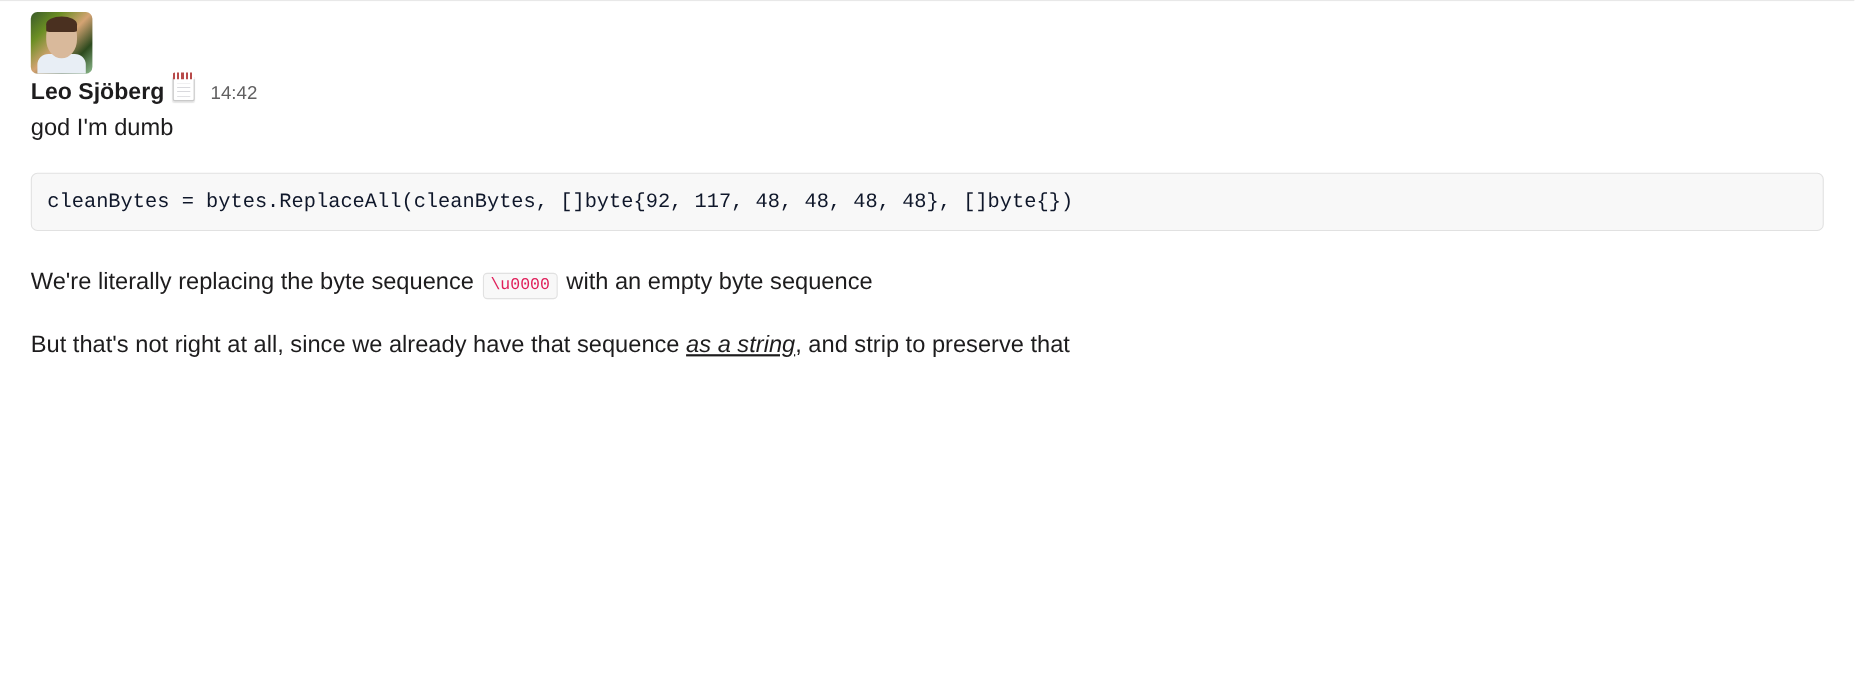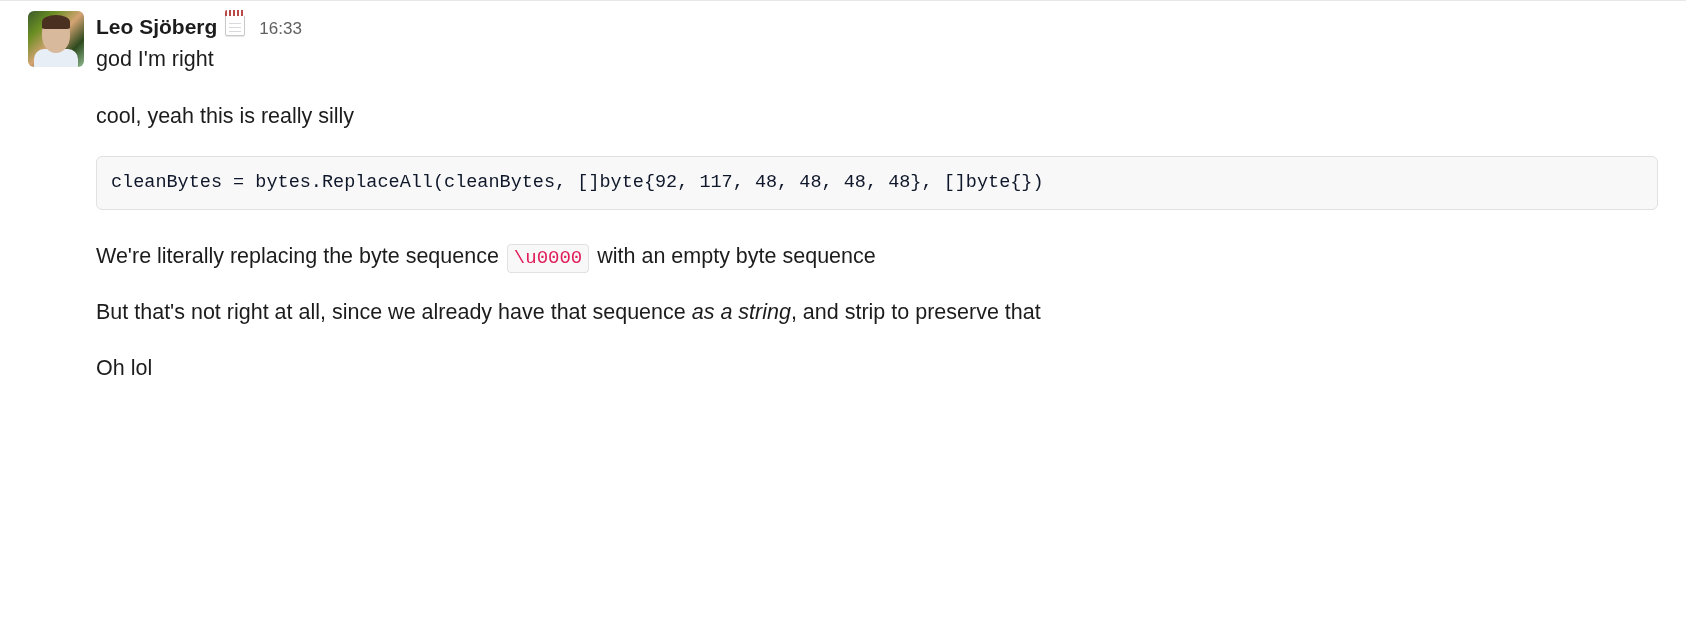--- a/index.html
+++ b/index.html
@@ -8,20 +8,21 @@
     padding: 0;
     font-family: -apple-system, BlinkMacSystemFont, "Segoe UI", Helvetica, Arial, sans-serif;
     background: #ffffff;
     color: #1d1c1d;
     width: 1686px;
   }
   .message {
     display: flex;
     padding: 10px 28px 10px 28px;
     border-top: 1px solid #e8e8e8;
+    flex-direction: column;
   }
   .avatar {
     flex: 0 0 56px;
     margin-right: 12px;
   }
   .avatar-img {
     width: 56px;
     height: 56px;
     border-radius: 6px;
     background: linear-gradient(135deg, #3a5a2a 0%, #6b8e23 25%, #d4a373 50%, #2d4a1e 75%, #8fbc8f 100%);
@@ -132,25 +133,25 @@
     white-space: pre-wrap;
     word-break: break-word;
     margin: 0 0 30px 0;
   }
   .inline-code {
     background: #f8f8f8;
     border: 1px solid #e1e1e1;
     border-radius: 4px;
     padding: 2px 6px 3px 6px;
     font-family: "SFMono-Regular", Consolas, "Liberation Mono", Menlo, monospace;
-    font-size: 19px;
+    font-size: 15px;
     color: #e01e5a;
     margin: 0 2px;
   }
-  em { font-style: italic; }
+  em { font-style: italic; text-decoration: underline; }
 </style>
 </head>
 <body>
 
 <div class="message">
   <div class="avatar">
     <div class="avatar-img">
       <div class="avatar-body"></div>
       <div class="avatar-face"></div>
       <div class="avatar-hair"></div>
@@ -158,34 +159,32 @@
   </div>
   <div class="content">
     <div class="header">
       <span class="username">Leo Sjöberg</span>
       <span class="emoji-badge">
         <span class="notepad">
           <span class="notepad-binding"></span>
           <span class="notepad-lines"></span>
         </span>
       </span>
-      <span class="timestamp">16:33</span>
+      <span class="timestamp">14:42</span>
     </div>
 
-    <div class="text-line" style="margin-bottom:24px;">god I'm right</div>
+    <div class="text-line" style="margin-bottom:24px;">god I'm dumb</div>
 
-    <div class="text-line">cool, yeah this is really silly</div>
 
     <pre class="code-block">cleanBytes = bytes.ReplaceAll(cleanBytes, []byte{92, 117, 48, 48, 48, 48}, []byte{})</pre>
 
     <div class="text-line">
       <span>We're literally replacing the byte sequence </span><code class="inline-code">\u0000</code><span> with an empty byte sequence</span>
     </div>
 
     <div class="text-line">
       <span>But that's not right at all, since we already have that sequence </span><em>as a string</em><span>, and strip to preserve that</span>
     </div>
 
-    <div class="text-line">Oh lol</div>
 
 
   </div>
 </div>
 
 </body></html>

